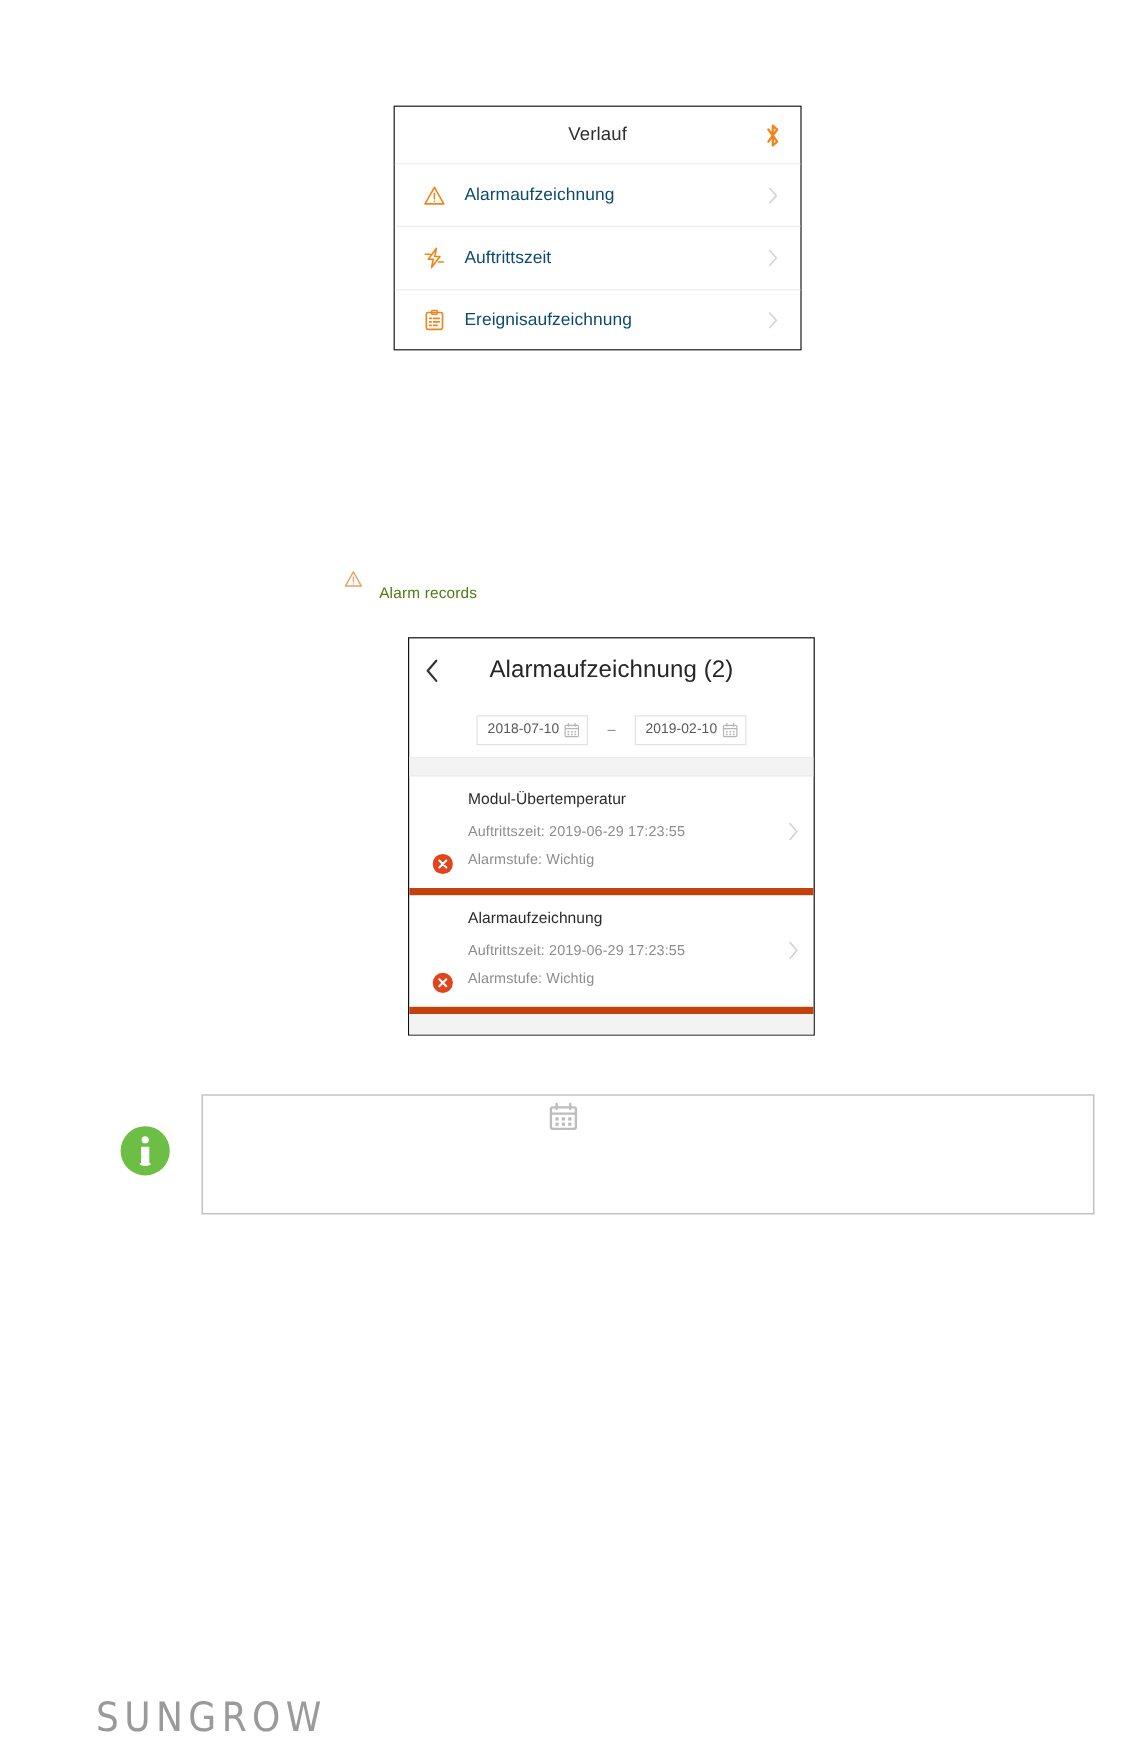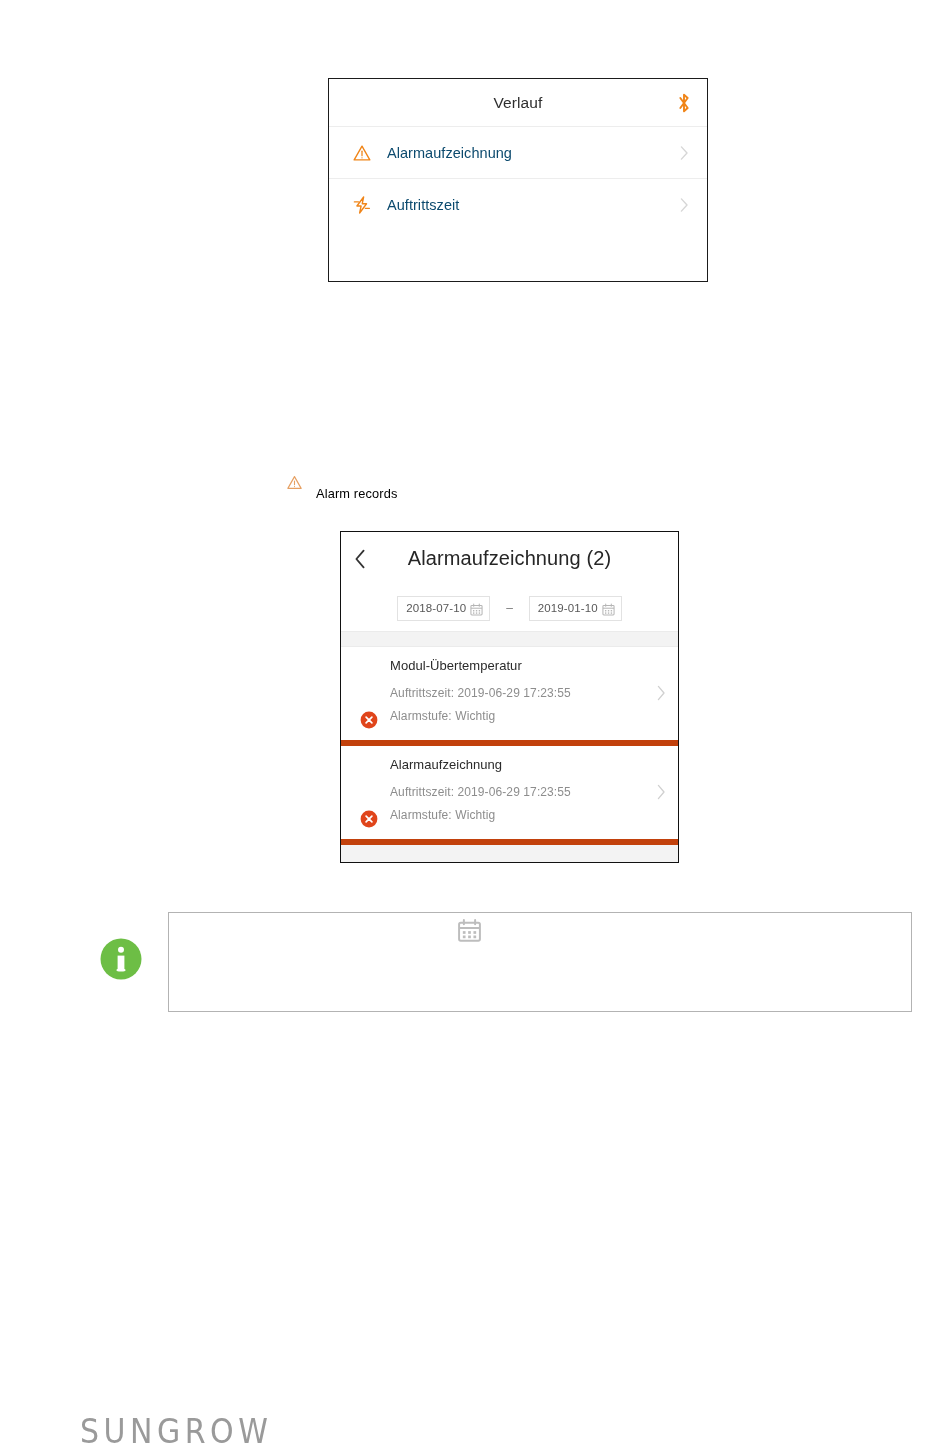--- a/index.html
+++ b/index.html
@@ -13,22 +13,22 @@
     font-family: "Liberation Sans", sans-serif;
     position: relative;
     overflow: hidden;
     -webkit-font-smoothing: antialiased;
   }
 
   
   .panel-verlauf {
     position: absolute;
     left: 328px;
-    top: 78px;
-    width: 380px;
+    top: 88px;
+    width: 340px;
     height: 204px;
     background: #ffffff;
     border: 1.6px solid #1b1b1b;
     box-sizing: border-box;
   }
   .verlauf-header {
     position: relative;
     height: 47px;
     display: flex;
     align-items: center;
@@ -91,21 +91,21 @@
     align-items: center;
   }
   .alarm-records-caption .cap-icon {
     width: 17px;
     height: 17px;
     margin-right: 13px;
     display: block;
   }
   .alarm-records-caption .cap-text {
     font-size: 12.8px;
-    color: #000000;
+    color: #4d7c0f;
     letter-spacing: 0.15px;
     margin-top: 22px;
   }
 
   
   .panel-alarm {
     position: absolute;
     left: 340px;
     top: 531px;
     width: 339px;
@@ -303,20 +303,40 @@
       </svg>
     </span>
     <span class="row-label">Auftrittszeit</span>
     <span class="chevron-right">
       <svg viewBox="0 0 9 15" width="9" height="15">
         <path d="M1.4 1.4 L7 7.5 L1.4 13.6" fill="none" stroke="#d6d6d6" stroke-width="1.4" stroke-linecap="round" stroke-linejoin="round"></path>
       </svg>
     </span>
   </div>
 
+  <div class="menu-row">
+    <span class="row-icon">
+      <svg viewBox="0 0 22 22" width="20" height="20">
+        <rect x="3.6" y="3.8" width="14.8" height="15.4" rx="1.4" ry="1.4" fill="none" stroke="#F08519" stroke-width="1.5"></rect>
+        <rect x="8.3" y="1.9" width="5.4" height="3.4" rx="0.9" ry="0.9" fill="none" stroke="#F08519" stroke-width="1.4"></rect>
+        <line x1="6.6" y1="9.2" x2="8.2" y2="9.2" stroke="#F08519" stroke-width="1.5" stroke-linecap="round"></line>
+        <line x1="10.2" y1="9.2" x2="15.4" y2="9.2" stroke="#F08519" stroke-width="1.5" stroke-linecap="round"></line>
+        <line x1="6.6" y1="12.4" x2="8.2" y2="12.4" stroke="#F08519" stroke-width="1.5" stroke-linecap="round"></line>
+        <line x1="10.2" y1="12.4" x2="15.4" y2="12.4" stroke="#F08519" stroke-width="1.5" stroke-linecap="round"></line>
+        <line x1="6.6" y1="15.5" x2="8.2" y2="15.5" stroke="#F08519" stroke-width="1.5" stroke-linecap="round"></line>
+        <line x1="10.2" y1="15.5" x2="13.6" y2="15.5" stroke="#F08519" stroke-width="1.5" stroke-linecap="round"></line>
+      </svg>
+    </span>
+    <span class="row-label">Ereignisaufzeichnung</span>
+    <span class="chevron-right">
+      <svg viewBox="0 0 9 15" width="9" height="15">
+        <path d="M1.4 1.4 L7 7.5 L1.4 13.6" fill="none" stroke="#d6d6d6" stroke-width="1.4" stroke-linecap="round" stroke-linejoin="round"></path>
+      </svg>
+    </span>
+  </div>
 
 </div>
 
 <div class="alarm-records-caption">
   <span class="cap-icon">
     <svg viewBox="0 0 22 22" width="17" height="17">
       <path d="M11 3.4 L19.6 18.6 L2.4 18.6 Z" fill="none" stroke="#E6A063" stroke-width="1.5" stroke-linejoin="round"></path>
       <line x1="11" y1="9" x2="11" y2="14" stroke="#E6A063" stroke-width="1.4" stroke-linecap="round"></line>
       <circle cx="11" cy="16.3" r="0.75" fill="#E6A063"></circle>
     </svg>
@@ -350,21 +370,21 @@
           <rect x="3.2" y="10.1" width="1.5" height="1.5" fill="#b5b5b5"></rect>
           <rect x="6.3" y="10.1" width="1.5" height="1.5" fill="#b5b5b5"></rect>
           <rect x="9.4" y="10.1" width="1.5" height="1.5" fill="#b5b5b5"></rect>
         </svg>
       </span>
     </div>
 
     <span class="date-dash">–</span>
 
     <div class="date-box">
-      <span class="date-text">2019-01-10</span>
+      <span class="date-text">2019-02-10</span>
       <span class="cal-icon">
         <svg viewBox="0 0 14 14" width="13" height="13">
           <rect x="1" y="2.6" width="12" height="10.2" rx="1" ry="1" fill="none" stroke="#b5b5b5" stroke-width="1.1"></rect>
           <line x1="1" y1="5.6" x2="13" y2="5.6" stroke="#b5b5b5" stroke-width="1.1"></line>
           <line x1="4" y1="1" x2="4" y2="3.4" stroke="#b5b5b5" stroke-width="1.1" stroke-linecap="round"></line>
           <line x1="10" y1="1" x2="10" y2="3.4" stroke="#b5b5b5" stroke-width="1.1" stroke-linecap="round"></line>
           <rect x="3.2" y="7.6" width="1.5" height="1.5" fill="#b5b5b5"></rect>
           <rect x="6.3" y="7.6" width="1.5" height="1.5" fill="#b5b5b5"></rect>
           <rect x="9.4" y="7.6" width="1.5" height="1.5" fill="#b5b5b5"></rect>
           <rect x="3.2" y="10.1" width="1.5" height="1.5" fill="#b5b5b5"></rect>

